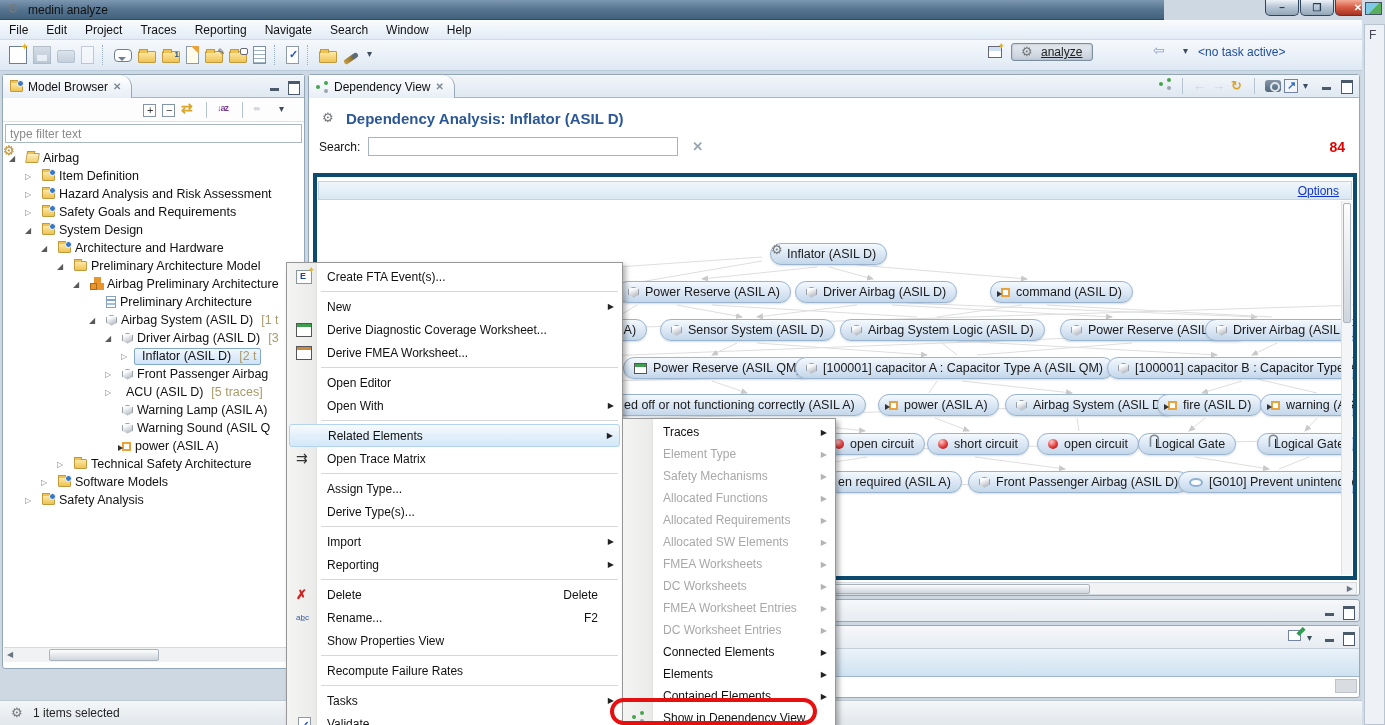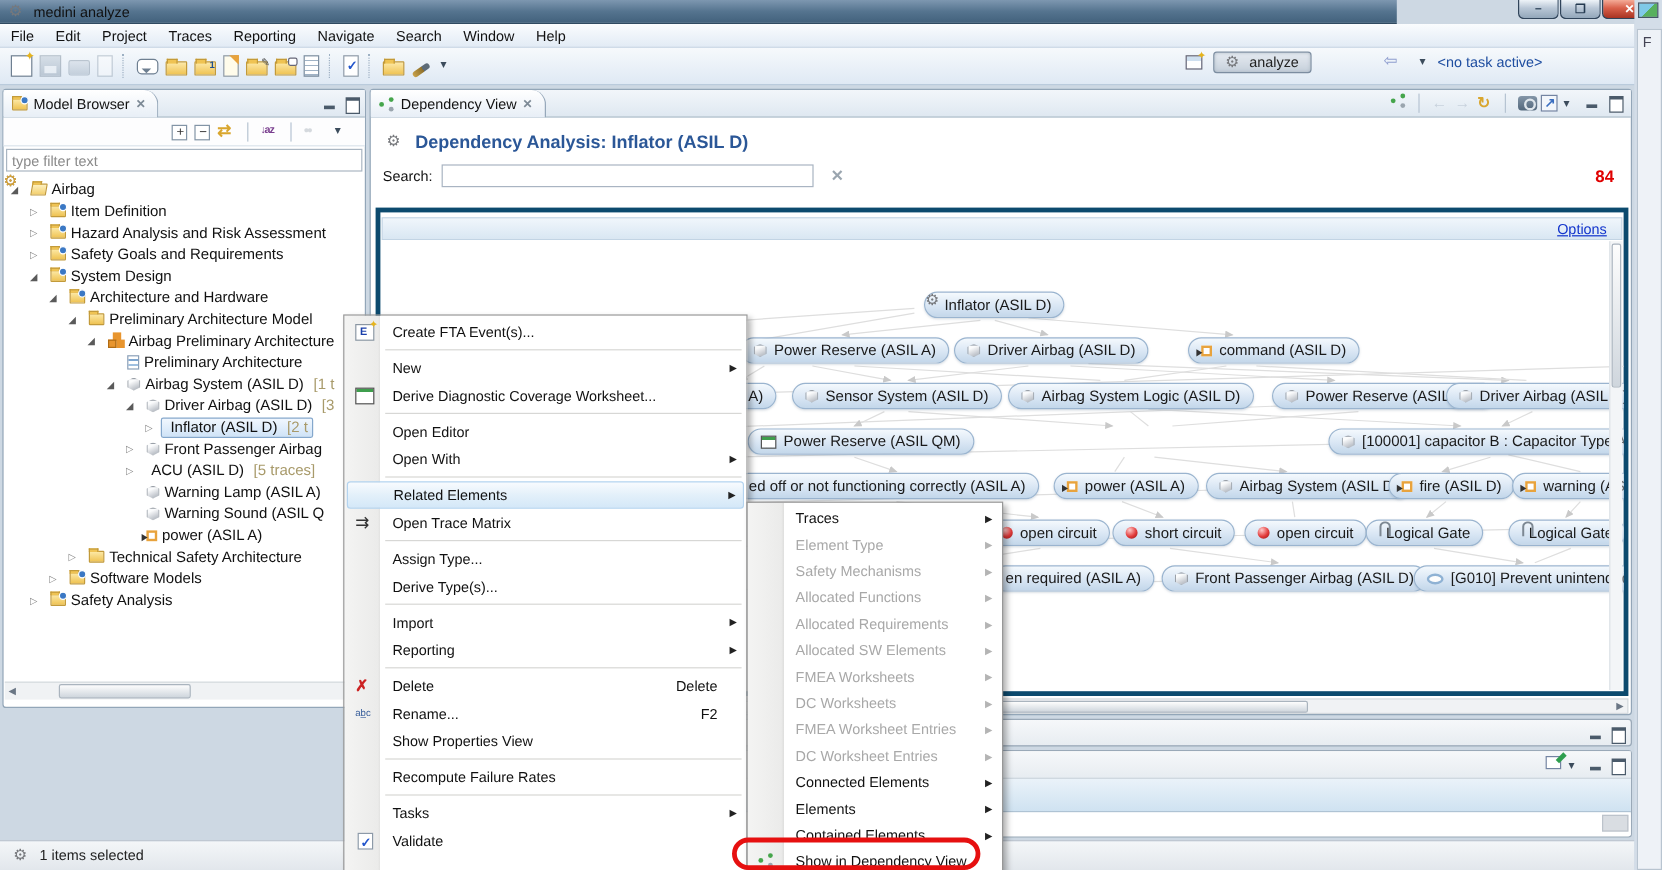--- a/index.html
+++ b/index.html
@@ -101,26 +101,26 @@
   .i-trace::after { content:"⇉"; color:#333; font-size:14px; position:absolute; top:-2px; }
   .i-delete::after { content:"✗"; color:#cc2222; font-weight:bold; font-size:13px; position:absolute; top:-1px; }
   .i-rename::after { content:"ab̲c"; color:#335a99; font-size:8px; position:absolute; top:2px; }
   .i-perspective { border:1px solid #667; background:linear-gradient(#cfe0f0 0 4px,#fff 4px); width:14px!important; height:12px!important; }
   .i-perspective::after { content:"✦"; position:absolute; right:-4px; top:-6px; color:#e6b41e; font-size:9px; }
   .i-nav-back::after { content:"⇦"; color:#8f9ecf; font-size:14px; position:absolute; top:-1px; }
 
   
   #persp { position:absolute; left:985px; top:43px; display:flex; align-items:center; gap:6px; }
   #analyzeBtn { display:flex; align-items:center; gap:4px; border:1px solid #7c8da0; border-radius:3px;
-    background:linear-gradient(#e6ebf1,#c6d0db); padding:1px 10px 1px 6px; font-size:12px; color:#222; box-shadow:inset 0 0 3px #aab6c2; }
+    background:linear-gradient(#e6ebf1,#c6d0db); padding:1px 10px 1px 6px; font-size:12px; color:#222; box-shadow:inset 0 0 3px #aab6c2;text-decoration:underline; }
   #taskarea { position:absolute; left:1150px; top:43px; display:flex; align-items:center; gap:4px; }
   #tasklabel { font-size:12px; color:#1f4ea0; }
 
   
-  #mb { position:absolute; left:2px; top:74px; width:303px; height:516px; border:1px solid #93a6b8; border-radius:3px; background:#fff; }
+  #mb { position:absolute; left:2px; top:74px; width:303px; height:595px; border:1px solid #93a6b8; border-radius:3px; background:#fff; }
   .tabrow { height:23px; background:linear-gradient(#f2f6fa,#dfe8f1); border-bottom:1px solid #a5b6c6; position:relative; display:flex; }
   .tab { display:flex; align-items:center; gap:5px; padding:0 10px 0 7px; height:23px;
     background:linear-gradient(#ffffff,#e7eef6); border-right:1px solid #96a8ba; border-radius:3px 12px 0 0; font-size:12px; color:#111; }
   .tabx { color:#7d8a96; font-size:10px; font-weight:bold; }
   .paneicons { position:absolute; right:4px; top:4px; display:flex; gap:4px; }
   .paneicons .tico { width:14px; height:14px; margin:0; }
   #mbtools { height:24px; display:flex; justify-content:flex-end; align-items:center; padding-right:6px; border-bottom:1px solid #dbe4ec; background:#fdfdfe; }
   #mbfilter { margin:2px; width:297px; height:19px; border:1px solid #aab6c2; font-size:12px; color:#8a8a8a; padding:1px 4px; font-family:"Liberation Sans",sans-serif; }
   #tree { position:relative; height:526px; overflow:hidden; padding-top:4px; }
   .trow { height:18px; display:flex; align-items:center; white-space:nowrap; font-size:12.5px; color:#111; }
@@ -648,20 +648,24 @@
       <div class="gnode" style="left: 888px; top: 142px;">
         <span class="i-cube"></span>
         <span>Driver Airbag (ASIL D)</span>
       </div>
 
       <div class="gnode" style="left: 306px; top: 180px;">
         <span class="i-table-g"></span>
         <span>Power Reserve (ASIL QM)</span>
       </div>
 
+      <div class="gnode" style="left: 478px; top: 180px;">
+        <span class="i-cube"></span>
+        <span>[100001] capacitor A : Capacitor Type A (ASIL QM)</span>
+      </div>
 
       <div class="gnode" style="left: 790px; top: 180px;">
         <span class="i-cube"></span>
         <span>[100001] capacitor B : Capacitor Type A (AS</span>
       </div>
 
       <div class="gnode" style="left: 296px; top: 217px;">
 
         <span>ed off or not functioning correctly (ASIL A)</span>
       </div>
@@ -806,20 +810,28 @@
 
     <div class="mrow">
       <span class="micell">
         <span class="micon i-table-g"></span>
       </span>
       <span class="mlabel">Derive Diagnostic Coverage Worksheet...</span>
       <span class="mshort"></span>
 
     </div>
 
+    <div class="mrow">
+      <span class="micell">
+        <span class="micon i-table-o"></span>
+      </span>
+      <span class="mlabel">Derive FMEA Worksheet...</span>
+      <span class="mshort"></span>
+
+    </div>
 
     <div class="mrow sep">
       
       
       
       
     </div>
 
     <div class="mrow">
       <span class="micell">

